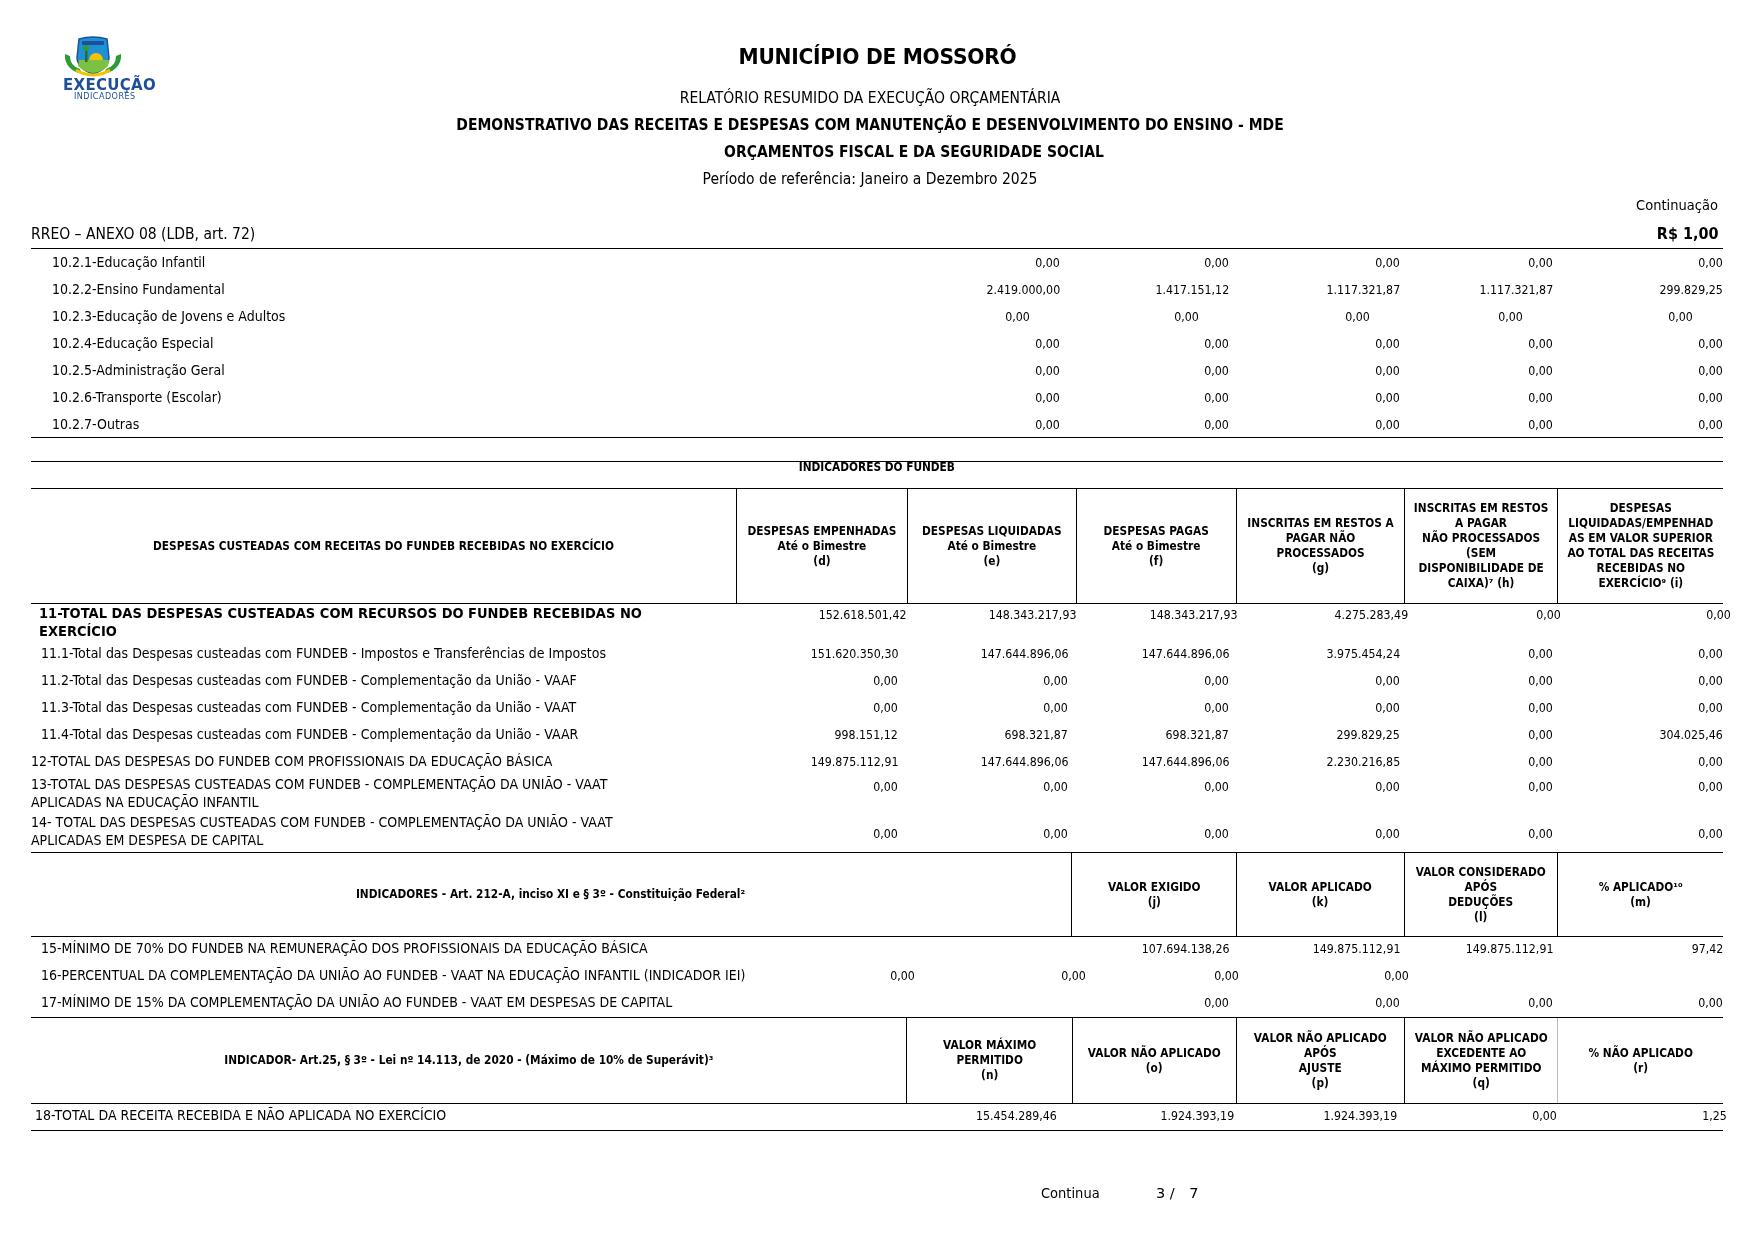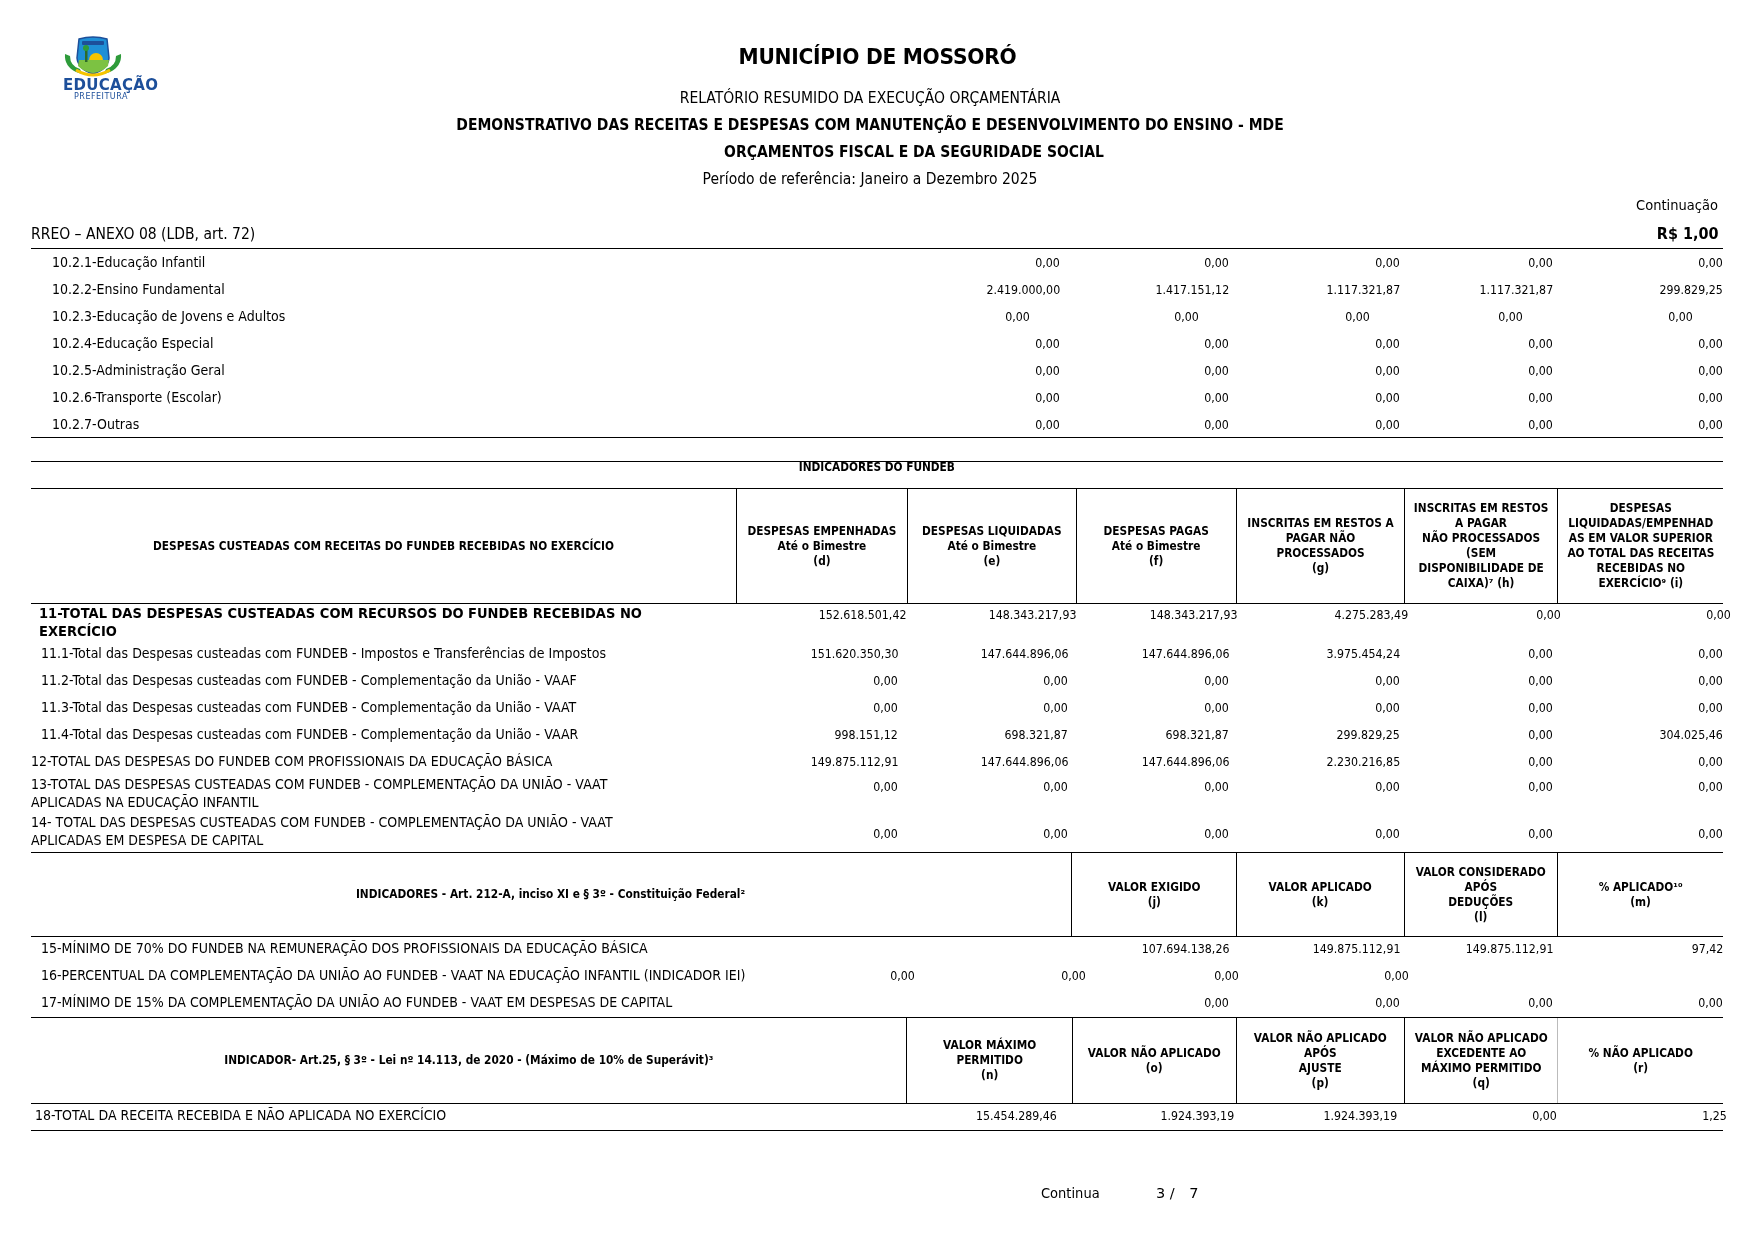--- a/index.html
+++ b/index.html
@@ -32,22 +32,22 @@
     <path d="M3 18 Q2 30 14 36 L20 38 L18 33 Q8 30 8 20 Z" fill="#2e9b3a"></path>
     <path d="M59 18 Q60 30 48 36 L42 38 L44 33 Q54 30 54 20 Z" fill="#2e9b3a"></path>
     <path d="M17 3 Q31 -1 45 3 L47 22 Q46 33 31 38 Q16 33 15 22 Z" fill="#1f8fd6" stroke="#1d4f9a" stroke-width="1.5"></path>
     <rect x="20" y="5" width="22" height="4" rx="1" fill="#1d4f9a"></rect>
     <circle cx="34" cy="24" r="7" fill="#f5c400"></circle>
     <path d="M17 24 L47 24 L46 30 Q40 36 31 37 Q22 36 16 30 Z" fill="#7cc242"></path>
     <rect x="23" y="12" width="2.5" height="14" fill="#2e6b2a"></rect>
     <circle cx="24" cy="12" r="3" fill="#2e9b3a"></circle>
     <path d="M14 34 Q31 44 48 34" stroke="#f5c400" stroke-width="3" fill="none"></path>
   </svg>
-  <div class="abs logo-name" style="left:11px; top:40px;">EDUCAÇÃO</div>
-  <div class="abs logo-sub" style="left:22px; top:56px;">PREFEITURA</div>
+  <div class="abs logo-name" style="left:11px; top:40px;">EXECUÇÃO</div>
+  <div class="abs logo-sub" style="left:22px; top:56px;">INDICADORES</div>
 </div>
 
 <div class="abs center" style="left:0; width:1755px; top:44px;text-align:center;">
   <div class="title">MUNICÍPIO DE MOSSORÓ</div>
 </div>
 <div class="abs center" style="left:0; width:1740px; top:89px;">
   <div class="sub">RELATÓRIO RESUMIDO DA EXECUÇÃO ORÇAMENTÁRIA</div>
 </div>
 <div class="abs center" style="left:0; width:1740px; top:116px;">
   <div class="subb">DEMONSTRATIVO DAS RECEITAS E DESPESAS COM MANUTENÇÃO E DESENVOLVIMENTO DO ENSINO - MDE</div>

